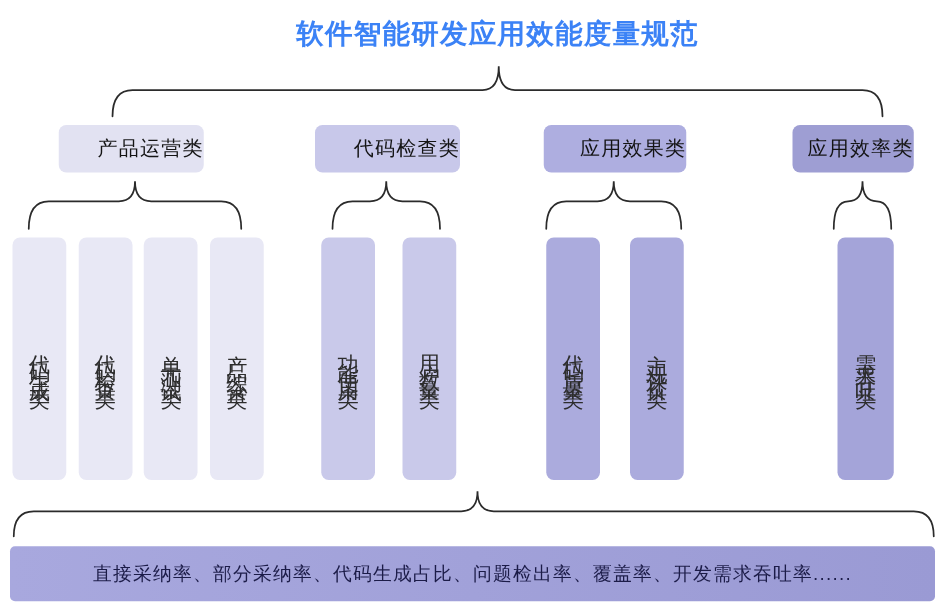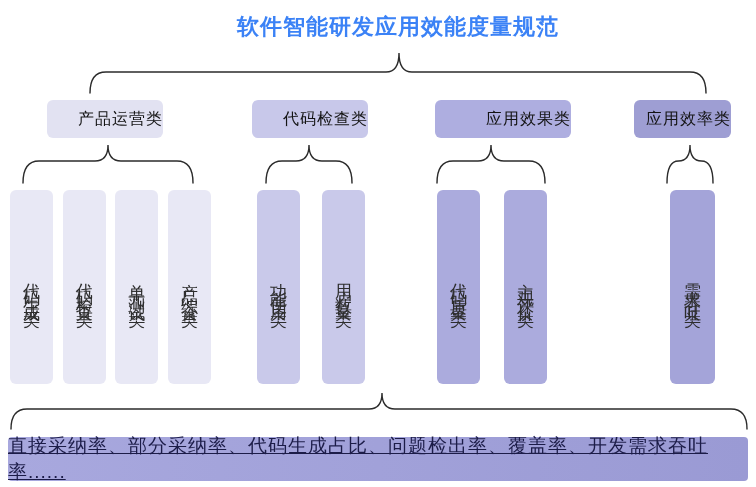--- a/index.html
+++ b/index.html
@@ -69,23 +69,22 @@
   .banner {
     position: absolute;
     left: 8px; top: 437px;
     width: 740px; height: 44px;
     border-radius: 4px;
     display: flex;
     align-items: center;
     justify-content: center;
   }
   .banner span {
-    font-size: 19px;
+    font-size: 15px;
     letter-spacing: 1px;
-    text-decoration: underline;
   }
 </style>
 </head>
 <body>
 
 <div class="canvas">
 
   <div class="title">软件智能研发应用效能度量规范</div>
 
   <svg id="braces-svg" viewBox="0 0 756 487" xmlns="http://www.w3.org/2000/svg">
@@ -96,21 +95,21 @@
       <path d="M 667 183 Q 667 161 678.5 161 L 678.5 161 Q 690 161 690 145 Q 690 161 701.5 161 L 701.5 161 Q 713 161 713 183" fill="none" stroke="#2b2b2b" stroke-width="1.4" stroke-linecap="round"></path>
       <path d="M 11 429 Q 11 409 27 409 L 369 409 Q 382 409 382 393 Q 382 409 395 409 L 731 409 Q 747 409 747 429" fill="none" stroke="#2b2b2b" stroke-width="1.4" stroke-linecap="round"></path>
     </svg>
 
   <div class="cat" style="left: 47px; width: 116px; background-color: rgb(226, 226, 242);">
     <span>产品运营类</span>
   </div>
   <div class="cat" style="left: 252px; width: 116px; background-color: rgb(200, 200, 234);">
     <span>代码检查类</span>
   </div>
-  <div class="cat" style="left: 435px; width: 136px; background-color: rgb(174, 174, 224);">
+  <div class="cat" style="left: 435px; width: 114px; background-color: rgb(174, 174, 224);">
     <span>应用效果类</span>
   </div>
   <div class="cat" style="left: 634px; width: 97px; background-color: rgb(158, 158, 211);">
     <span>应用效率类</span>
   </div>
 
   <div class="group" style="left:10px;width:201px;">
     <div class="child" style="background-color: rgb(232, 232, 245);">
       <span class="vtext">代码生成类</span>
     </div>

